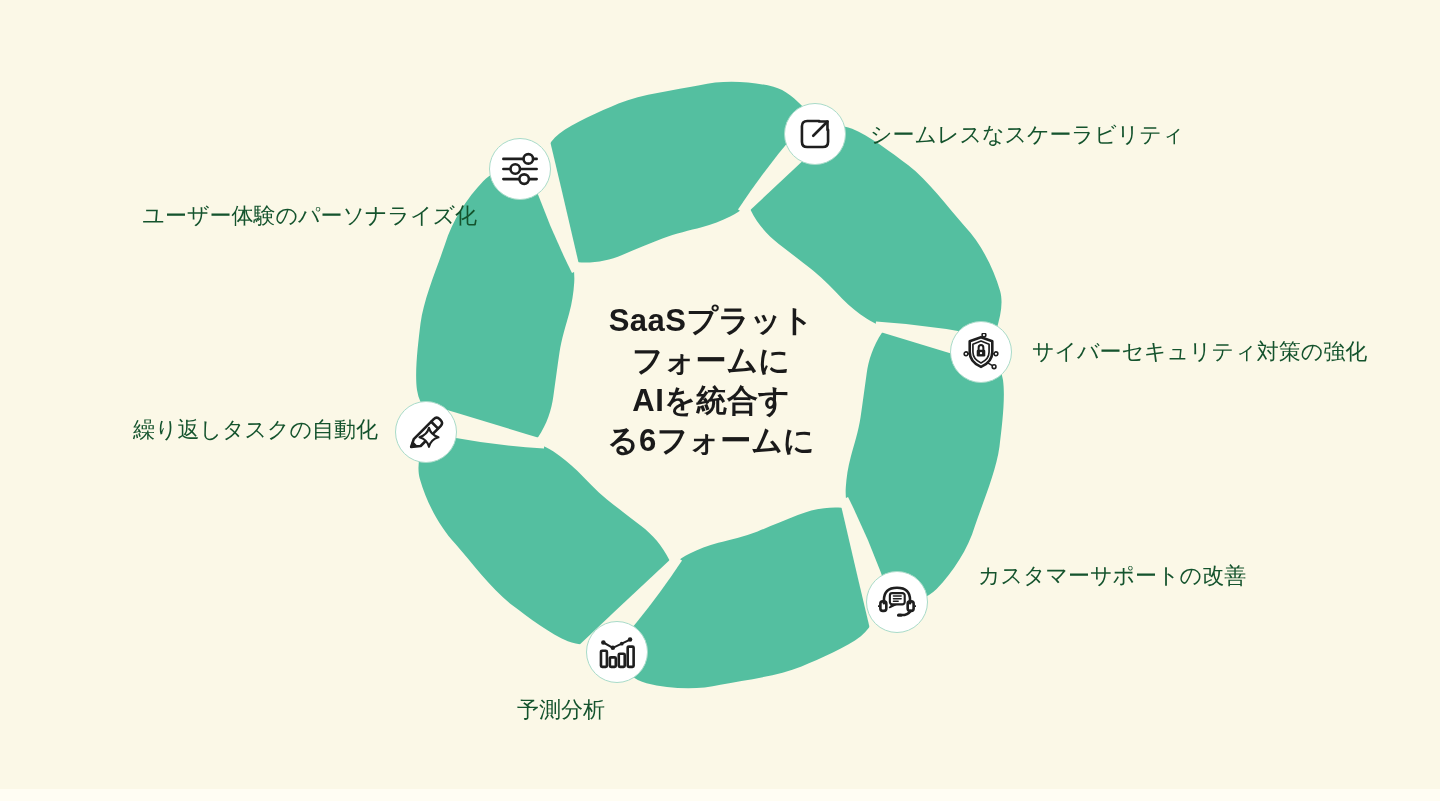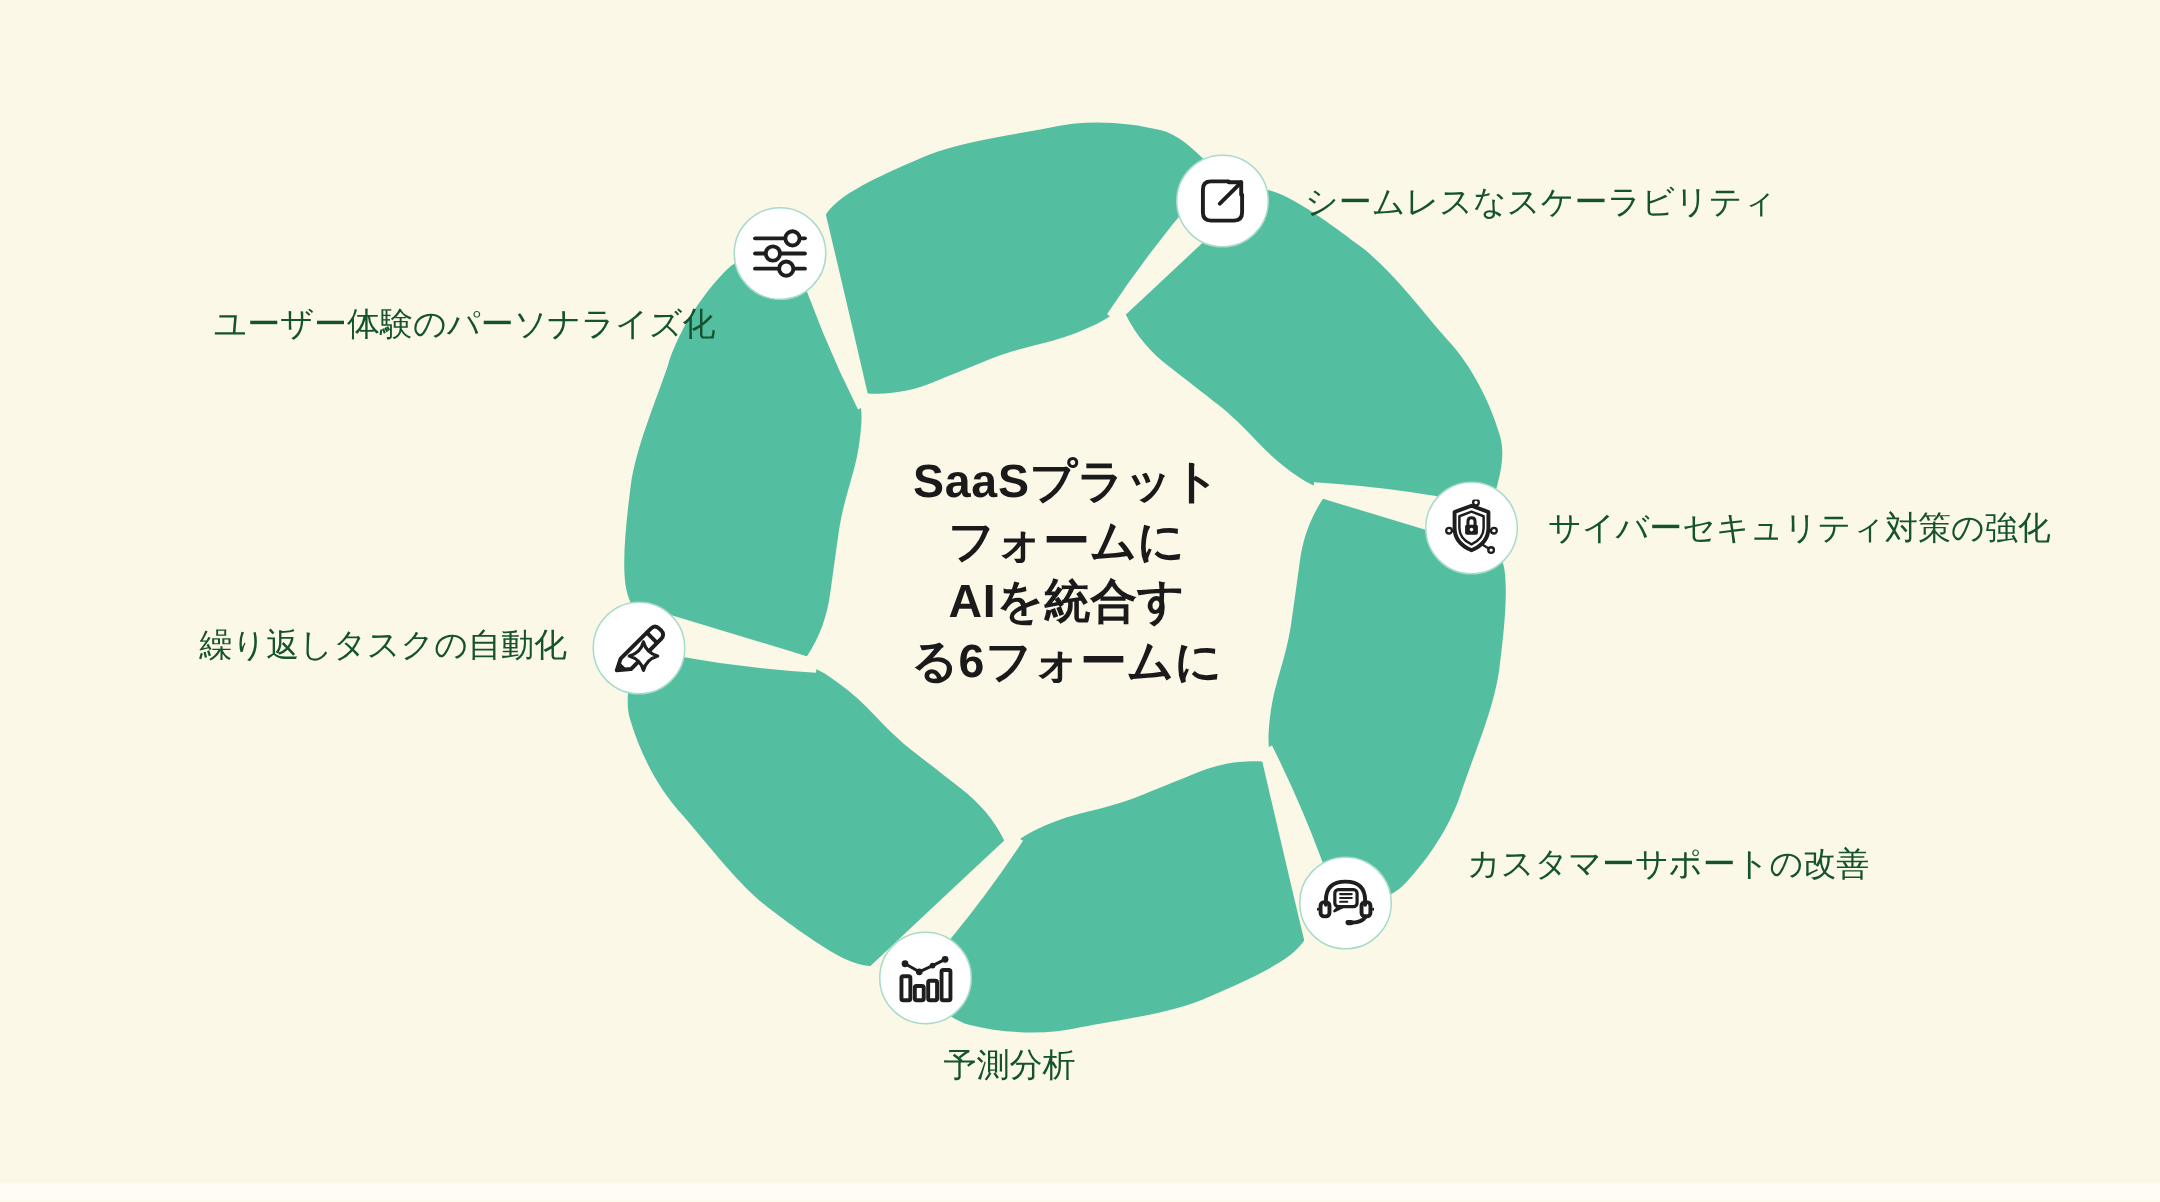--- a/index.html
+++ b/index.html
@@ -31,21 +31,21 @@
   .circ-extlink{left:784px;top:103px;}
   .circ-shield{left:950px;top:321px;}
   .circ-headset{left:866px;top:571px;}
   .circ-chart{left:586px;top:621px;}
   .circ-pencil{left:395px;top:401px;}
 
   .lbl-personalization{right:963px;top:152px;text-align:right;margin-top:48px;}
   .lbl-scalability{left:870px;top:119px;}
   .lbl-cybersecurity{left:1032px;top:336px;text-align:right;}
   .lbl-support{left:944px;top:560px;margin-left:34px;}
-  .lbl-predictive{left:517px;top:694px;width:200px;text-align:right;}
+  .lbl-predictive{left:517px;top:694px;width:200px;text-align:left;}
   .lbl-automation{right:1062px;top:414px;text-align:right;margin-left:39px;}
 
   .center-title{
     position:absolute;left:511px;top:301px;width:400px;z-index:2;
     text-align:center;font-size:31px;line-height:40px;font-weight:600;color:#1a1a1a;
   }
   .center-title .tb{font-weight:800;letter-spacing:0.5px;margin-top:32px;}
 </style>
 </head>
 <body>

